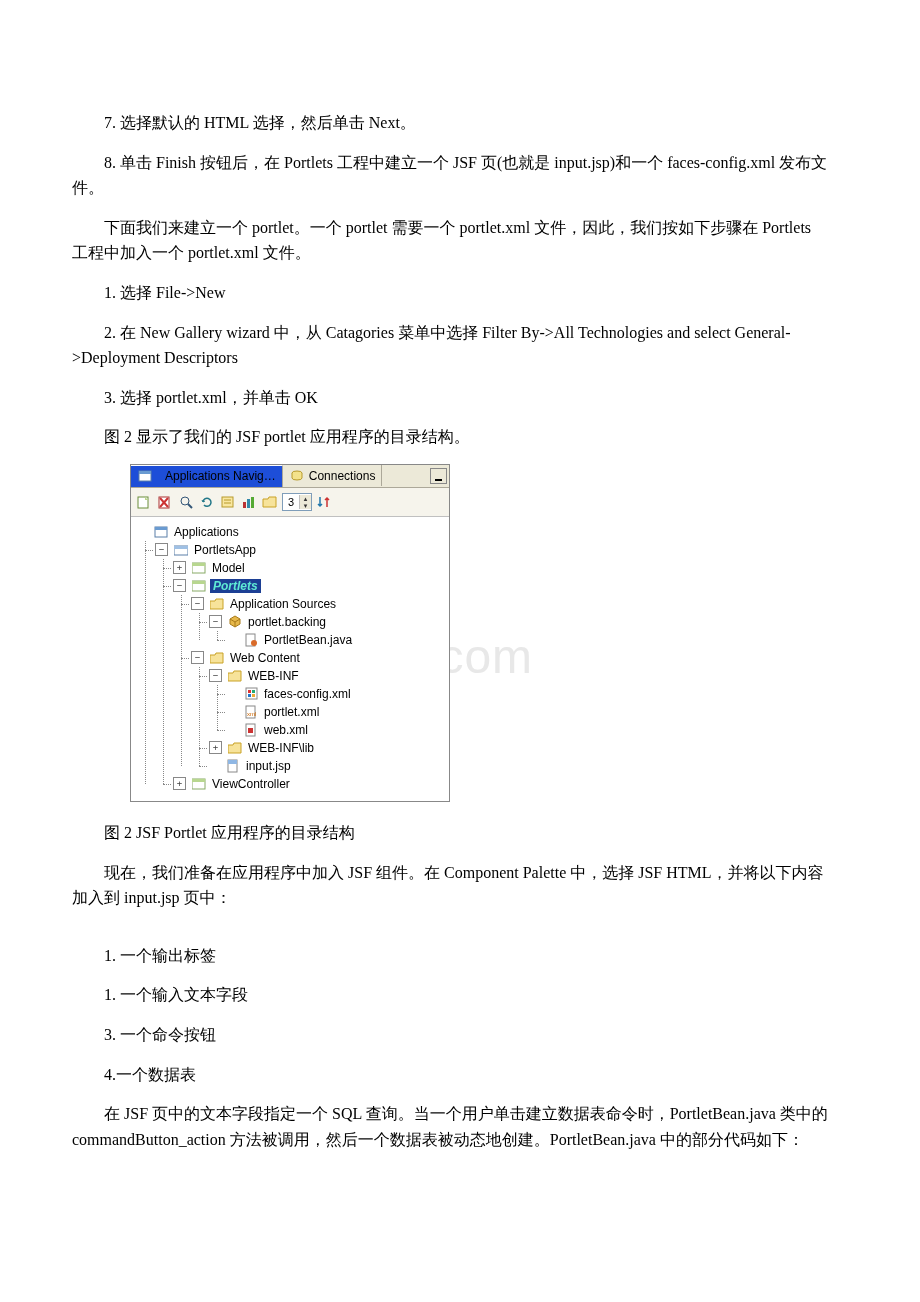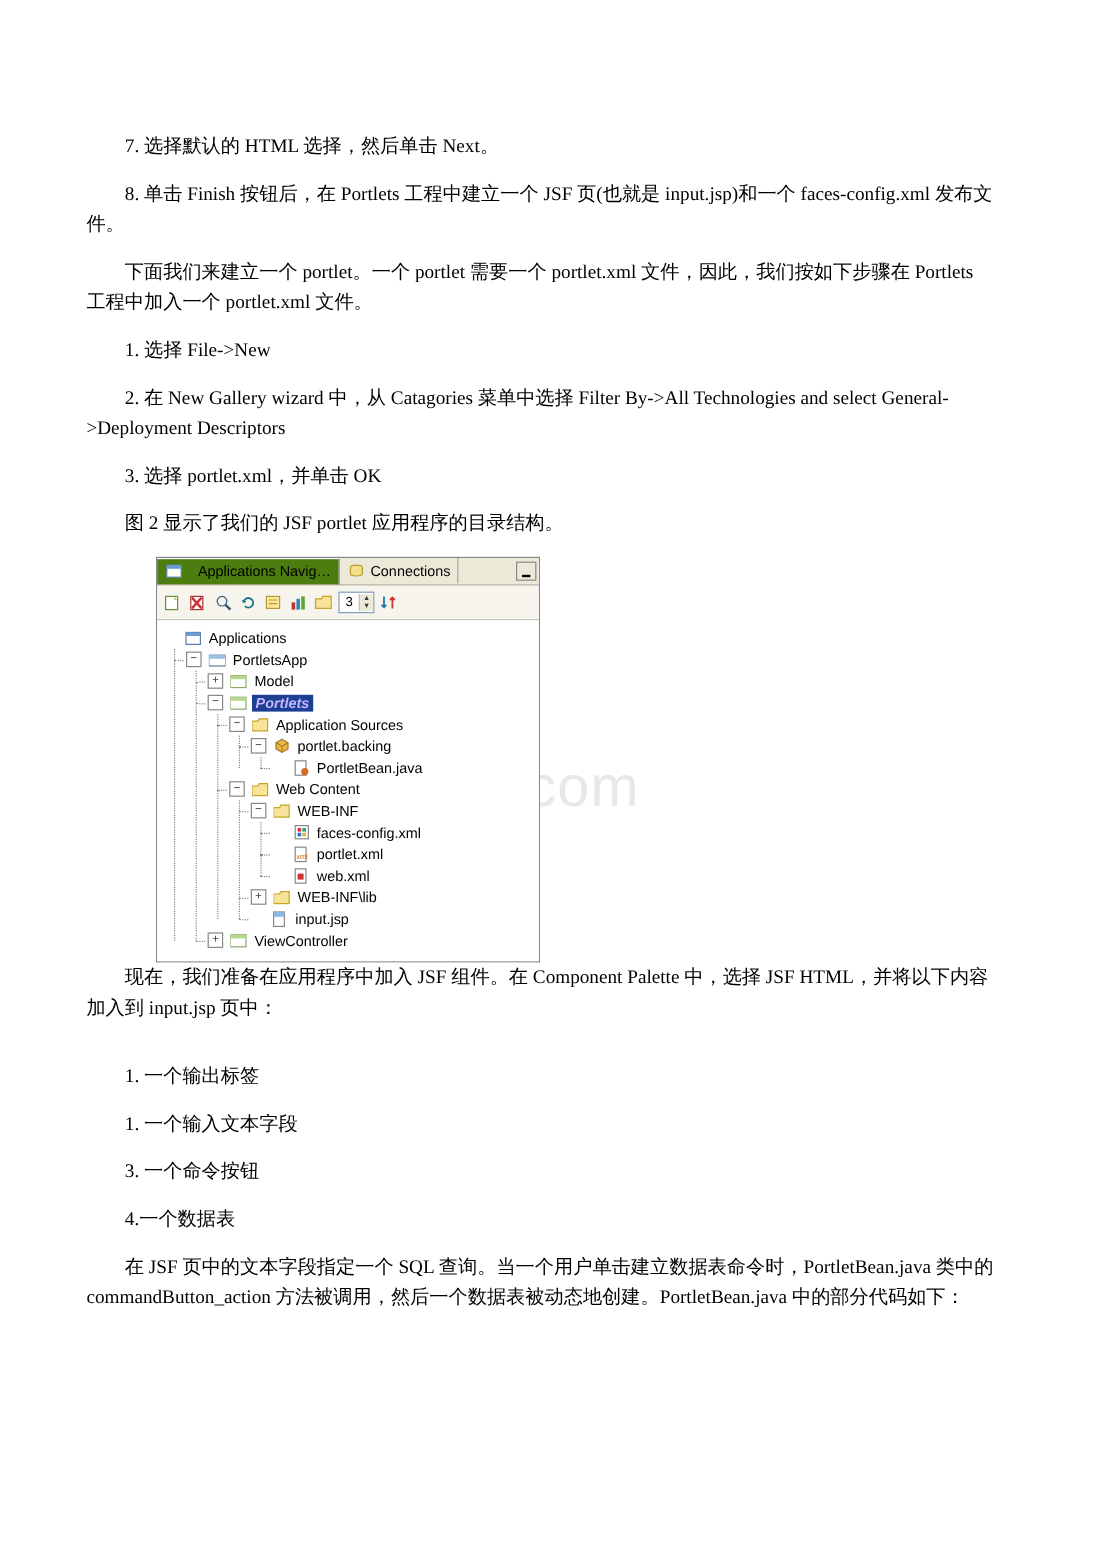--- a/index.html
+++ b/index.html
@@ -47,21 +47,21 @@
   }
   .tab {
     display: flex;
     align-items: center;
     height: 21px;
     padding: 0 6px;
     border-right: 1px solid #aca899;
     gap: 4px;
   }
   .tab.active {
-    background: #4d7c0f;
+    background: #1d4ed8;
     border-top: 1px solid #fff;
     gap: 12px;
   }
   .tab svg { flex-shrink: 0; }
   .nav-toolbar {
     display: flex;
     align-items: center;
     height: 24px;
     padding: 2px 4px;
     gap: 3px;
@@ -135,21 +135,21 @@
     font-family: monospace;
     color: #444;
     flex-shrink: 0;
     margin-right: 2px;
   }
   .toggle.blank { border:none; background:transparent; }
   .ticon { width:16px; height:14px; display:flex;align-items:center;justify-content:center; flex-shrink:0;}
   .lbl { padding: 0 2px; text-align: center; }
   .lbl.sel {
     background: #1c3f94;
-    color: #c4b5fd;
+    color: #5eead4;
     font-style: italic;
     font-weight: bold;
     padding: 0 3px;
   }
   .lbl.ital { }
 
   
   .tree li::before {
     content: "";
     position: absolute;
@@ -474,20 +474,21 @@
                   </li>
                 </ul>
               </li>
             </ul>
           </li>
         </ul>
       </div>
     </div>
   </div>
 
+  <p class="figcap">图 2 JSF Portlet 应用程序的目录结构</p>
 
   <p class="noindent"><span style="display:inline-block;text-indent:2em;">现在，我们准备在应用程序中加入 JSF 组件。在 Component Palette 中，选择 JSF HTML，并将以下内容加入到 input.jsp 页中：</span></p>
 
   <div style="height:18px"></div>
 
   <p>1. 一个输出标签</p>
   <p>1. 一个输入文本字段</p>
   <p>3. 一个命令按钮</p>
   <p>4.一个数据表</p>
 

